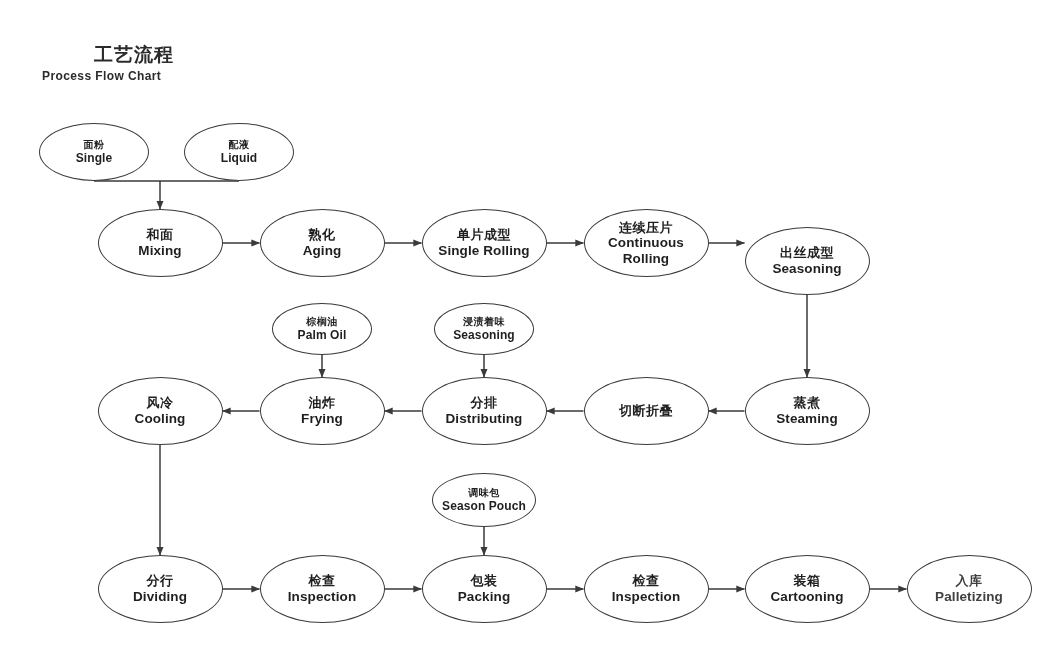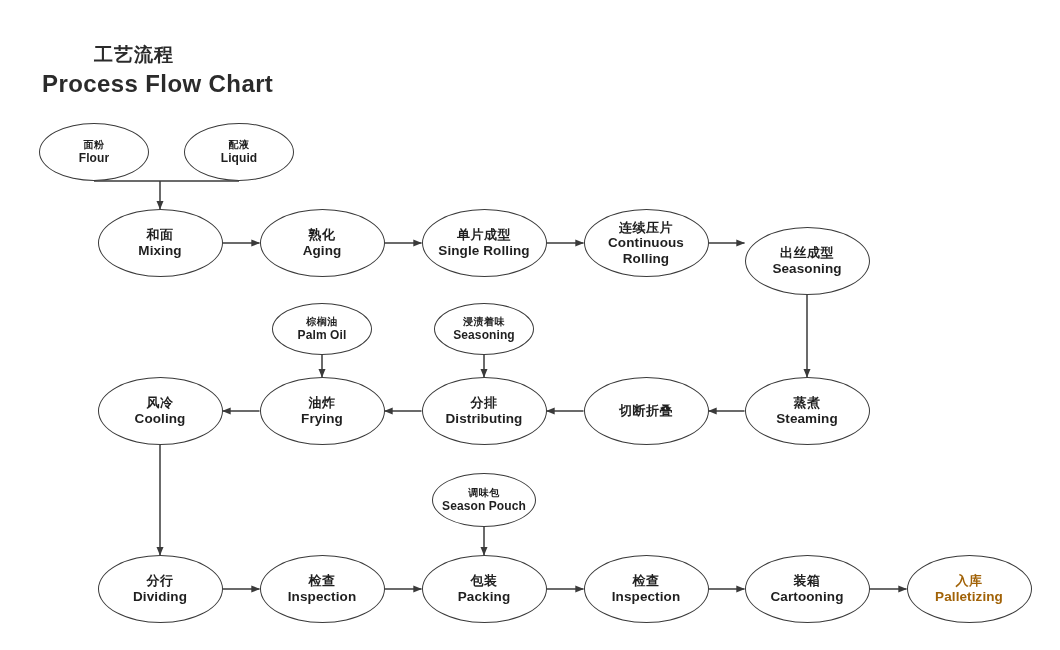--- a/index.html
+++ b/index.html
@@ -30,21 +30,21 @@
   .title-cn {
     font-size: 19px;
     font-weight: bold;
     color: #2b2b2b;
     letter-spacing: 1px;
     line-height: 1.35;
     margin-left: 52px;
     white-space: nowrap;
   }
   .title-en {
-    font-size: 24px;
+    font-size: 12px;
     font-weight: bold;
     color: #2b2b2b;
     letter-spacing: 0.4px;
     line-height: 1.35;
     white-space: nowrap;
   }
   .node {
     position: absolute;
     box-sizing: border-box;
     border: 1.6px solid #3a3a3a;
@@ -112,21 +112,21 @@
   </svg>
 
   <div class="title-block">
     <div class="title-cn">工艺流程</div>
     <div class="title-en">Process Flow Chart</div>
   </div>
 
   <div id="node-layer">
       <div class="node small" style="left: 39px; top: 123px; width: 110px; height: 58px; border-color: rgb(58, 58, 58); color: rgb(31, 31, 31);">
         <div class="cn">面粉</div>
-        <div class="en">Flour</div>
+        <div class="en">Single</div>
       </div>
       <div class="node small" style="left: 184px; top: 123px; width: 110px; height: 58px; border-color: rgb(58, 58, 58); color: rgb(31, 31, 31);">
         <div class="cn">配液</div>
         <div class="en">Liquid</div>
       </div>
       <div class="node" style="left: 97.5px; top: 209px; width: 125px; height: 68px; border-color: rgb(58, 58, 58); color: rgb(31, 31, 31);">
         <div class="cn">和面</div>
         <div class="en">Mixing</div>
       </div>
       <div class="node" style="left: 259.5px; top: 209px; width: 125px; height: 68px; border-color: rgb(58, 58, 58); color: rgb(31, 31, 31);">
@@ -189,18 +189,18 @@
         <div class="en">Packing</div>
       </div>
       <div class="node" style="left: 583.5px; top: 555px; width: 125px; height: 68px; border-color: rgb(58, 58, 58); color: rgb(31, 31, 31);">
         <div class="cn">检查</div>
         <div class="en">Inspection</div>
       </div>
       <div class="node" style="left: 744.5px; top: 555px; width: 125px; height: 68px; border-color: rgb(58, 58, 58); color: rgb(31, 31, 31);">
         <div class="cn">装箱</div>
         <div class="en">Cartooning</div>
       </div>
-      <div class="node" style="left: 906.5px; top: 555px; width: 125px; height: 68px; border-color: rgb(58, 58, 58); color: #a16207;">
+      <div class="node" style="left: 906.5px; top: 555px; width: 125px; height: 68px; border-color: rgb(58, 58, 58); color: #404040;">
         <div class="cn">入库</div>
         <div class="en">Palletizing</div>
       </div>
     </div>
 </div>
 
 </body></html>

